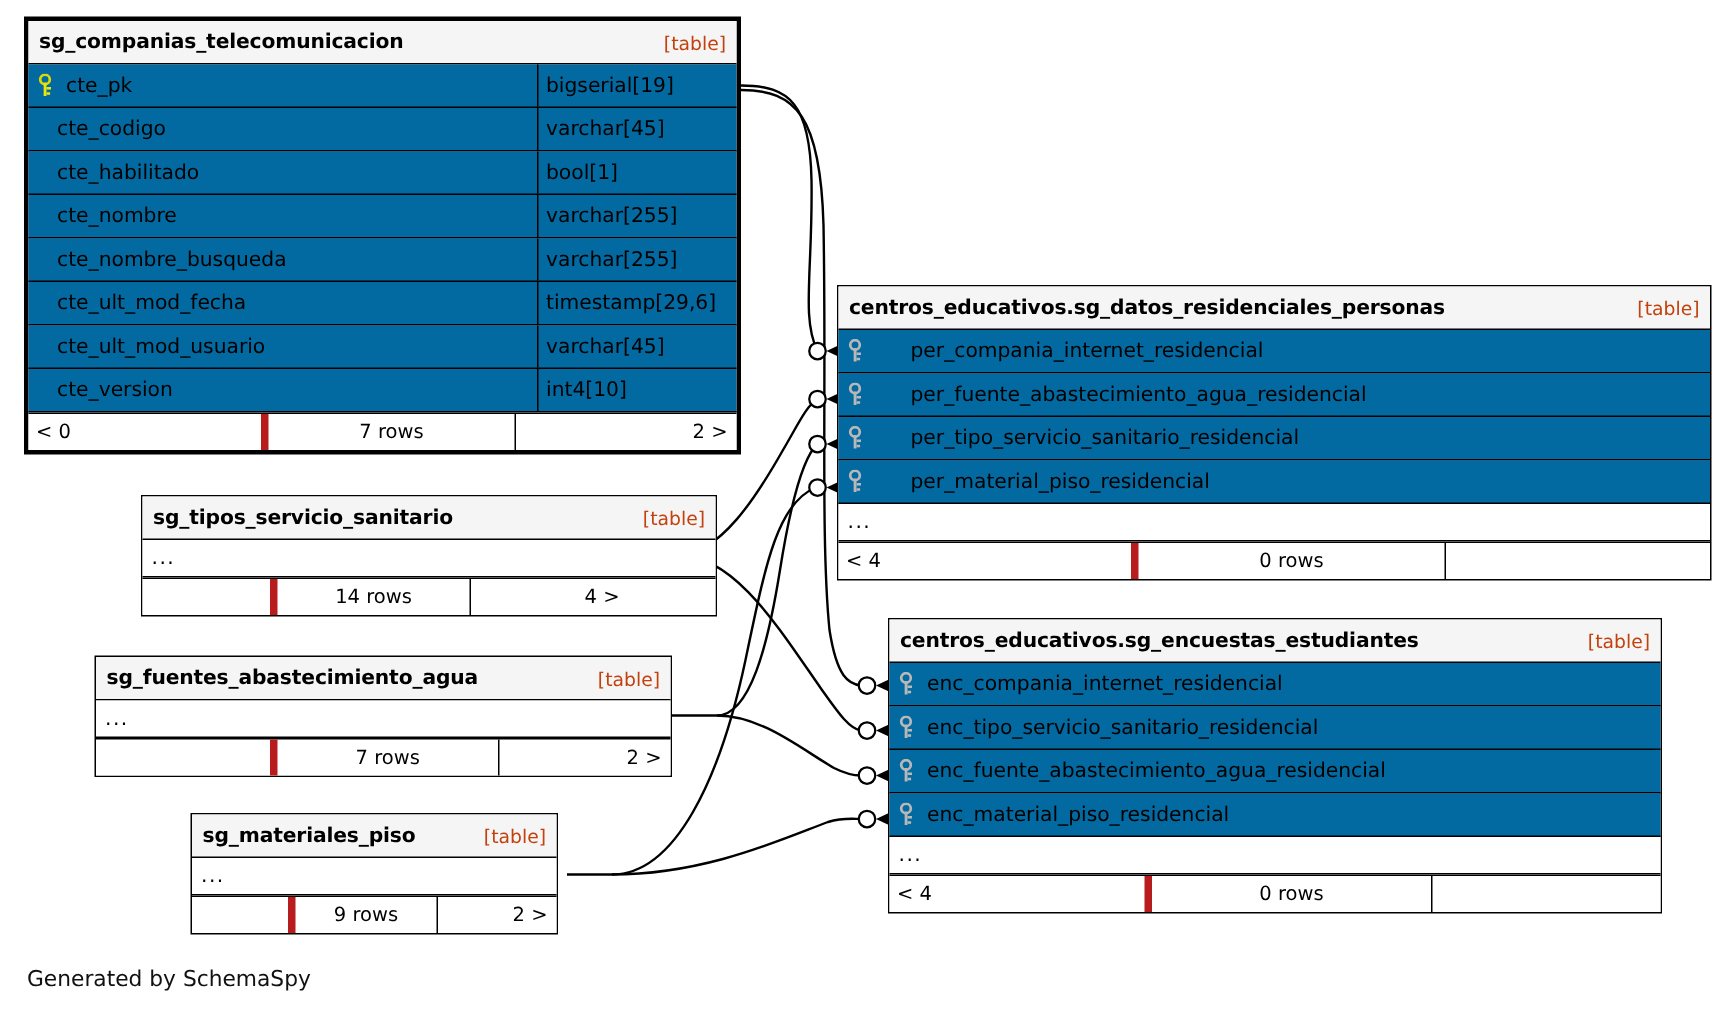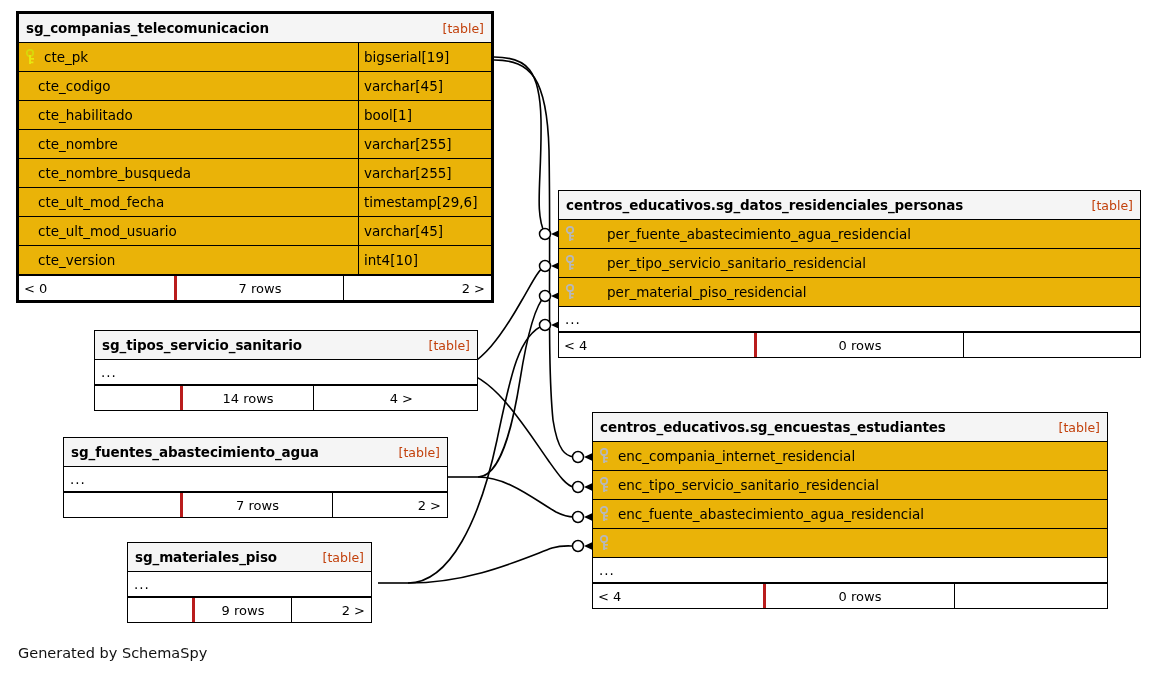--- a/index.html
+++ b/index.html
@@ -49,21 +49,21 @@
   }
 
   .trow{
     display:flex;
     align-items:center;
     height:29px;
     border-bottom:1px solid #000000;
     box-sizing:border-box;
     font-size:13.5px;
     color:#000;
-    background:#eab308;
+    background:#0369a1;
   }
   .trow:last-child{border-bottom:none;}
 
   .colname{
     flex:1 1 auto;
     display:flex;align-items:center;
     padding-left:6px;
     white-space:nowrap;
     overflow:hidden;
     box-sizing:border-box;
@@ -112,21 +112,21 @@
     background:#fff;
   }
   .tfoot .fcell{
     display:flex;align-items:center;
     box-sizing:border-box;
     height:100%;
     overflow:hidden;
     white-space:nowrap;
   }
   .tfoot .f-left{justify-content:flex-start;padding-left:5px;}
-  .tfoot .f-mid{justify-content:center;border-left:3px solid #b91c1c;border-right:1px solid #000;}
+  .tfoot .f-mid{justify-content:center;border-left:5px solid #b91c1c;border-right:1px solid #000;}
   .tfoot .f-right{justify-content:flex-end;padding-right:6px;}
 
   .caption{
     position:absolute;
     left:18px;top:645px;
     font-size:14.5px;
     color:#111;
     z-index:3;
     white-space:nowrap;
   }
@@ -261,20 +261,33 @@
     <div class="trow">
       <span class="colname">
         <span class="keyicon">
           <svg width="15" height="17" viewBox="0 0 15 17">
               <circle cx="5" cy="4" r="3.2" fill="none" stroke="#b8b8b8" stroke-width="1.8"></circle>
               <rect x="4.1" y="6" width="1.9" height="9" fill="#b8b8b8"></rect>
               <rect x="6" y="9" width="3" height="1.7" fill="#b8b8b8"></rect>
               <rect x="6" y="12.5" width="2.4" height="1.7" fill="#b8b8b8"></rect>
             </svg>
         </span>
+        <span style="padding-left:23px;">per_compania_internet_residencial</span>
+      </span>
+    </div>
+    <div class="trow">
+      <span class="colname">
+        <span class="keyicon">
+          <svg width="15" height="17" viewBox="0 0 15 17">
+              <circle cx="5" cy="4" r="3.2" fill="none" stroke="#b8b8b8" stroke-width="1.8"></circle>
+              <rect x="4.1" y="6" width="1.9" height="9" fill="#b8b8b8"></rect>
+              <rect x="6" y="9" width="3" height="1.7" fill="#b8b8b8"></rect>
+              <rect x="6" y="12.5" width="2.4" height="1.7" fill="#b8b8b8"></rect>
+            </svg>
+        </span>
         <span style="padding-left:23px;">per_fuente_abastecimiento_agua_residencial</span>
       </span>
     </div>
     <div class="trow">
       <span class="colname">
         <span class="keyicon">
           <svg width="15" height="17" viewBox="0 0 15 17">
               <circle cx="5" cy="4" r="3.2" fill="none" stroke="#b8b8b8" stroke-width="1.8"></circle>
               <rect x="4.1" y="6" width="1.9" height="9" fill="#b8b8b8"></rect>
               <rect x="6" y="9" width="3" height="1.7" fill="#b8b8b8"></rect>
@@ -355,20 +368,21 @@
     <div class="trow">
       <span class="colname">
         <span class="keyicon">
           <svg width="15" height="17" viewBox="0 0 15 17">
               <circle cx="5" cy="4" r="3.2" fill="none" stroke="#b8b8b8" stroke-width="1.8"></circle>
               <rect x="4.1" y="6" width="1.9" height="9" fill="#b8b8b8"></rect>
               <rect x="6" y="9" width="3" height="1.7" fill="#b8b8b8"></rect>
               <rect x="6" y="12.5" width="2.4" height="1.7" fill="#b8b8b8"></rect>
             </svg>
         </span>
+        <span>enc_material_piso_residencial</span>
       </span>
     </div>
 
     <div class="ellipsis-row">...</div>
 
     <div class="tfoot">
       <span class="fcell f-left" style="width:170px;">&lt; 4</span>
       <span class="fcell f-mid" style="width:192px;">0 rows</span>
       <span class="fcell f-right" style="width:152px;"></span>
     </div>

